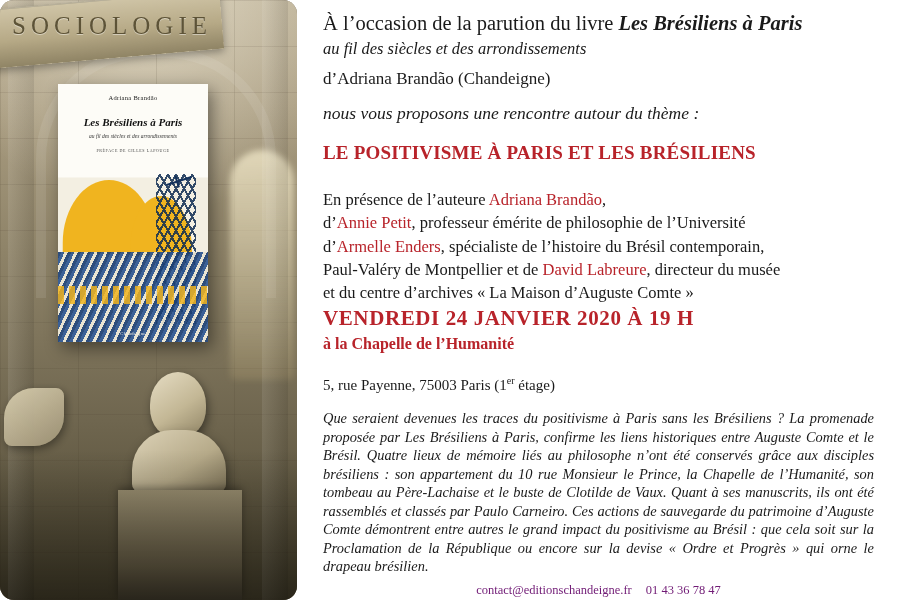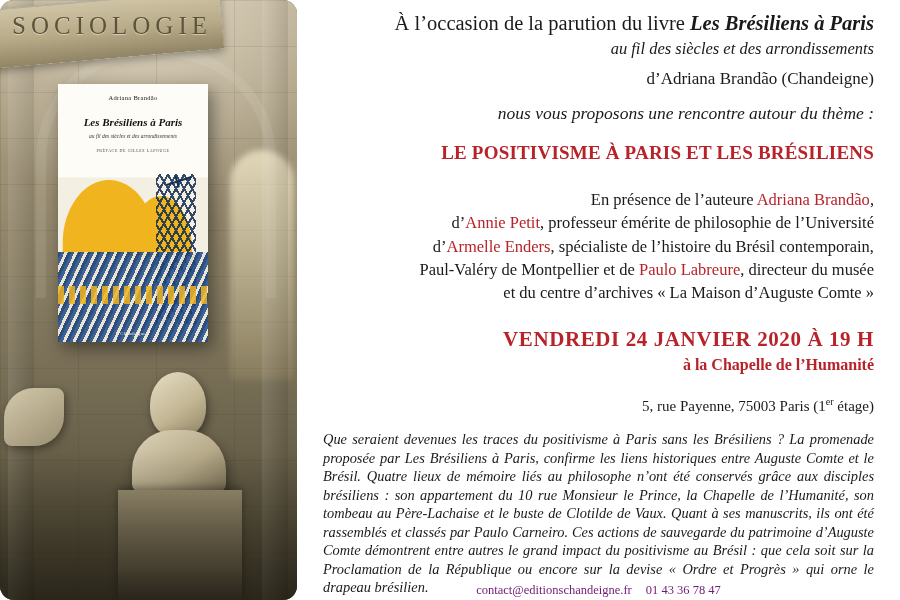--- a/index.html
+++ b/index.html
@@ -266,21 +266,21 @@
     position: absolute;
     left: 297px;
     top: 0;
     width: 603px;
     height: 600px;
     padding: 6px 26px 0 26px;
     box-sizing: border-box;
     background: #ffffff;
   }
   .line {
-    text-align: right;
+    text-align: left;
     line-height: 1.28;
   }
   .l1 {
     font-size: 20.5px;
     margin-top: 4px;
   }
   .l1 .bold-italic {
     font-weight: bold;
     font-style: italic;
   }
@@ -307,21 +307,20 @@
   }
   .presence {
     margin-top: 22px;
     font-size: 16.5px;
     line-height: 1.42;
   }
   .presence .red {
     color: #b8232a;
   }
   .date {
-    margin-top: 21px;
     font-size: 21px;
     font-weight: bold;
     color: #b8232a;
     letter-spacing: .6px;
   }
   .place {
     font-size: 16px;
     font-weight: bold;
     color: #b8232a;
     margin-top: 2px;
@@ -408,21 +407,21 @@
       <div>
         <span>En présence de l’auteure </span><span class="red">Adriana Brandão</span><span>,</span>
       </div>
       <div>
         <span>d’</span><span class="red">Annie Petit</span><span>, professeur émérite de philosophie de l’Université</span>
       </div>
       <div>
         <span>d’</span><span class="red">Armelle Enders</span><span>, spécialiste de l’histoire du Brésil contemporain,</span>
       </div>
       <div>
-        <span>Paul-Valéry de Montpellier et de </span><span class="red">Paulo Labreure</span><span>, directeur du musée</span>
+        <span>Paul-Valéry de Montpellier et de </span><span class="red">David Labreure</span><span>, directeur du musée</span>
       </div>
       <div>et du centre d’archives «&nbsp;La Maison d’Auguste Comte&nbsp;»</div>
     </div>
 
     <div class="line date">VENDREDI 24 JANVIER 2020 À 19 H</div>
     <div class="line place">à la Chapelle de l’Humanité</div>
 
     <div class="line address">
       <span>5, rue Payenne, 75003 Paris (1</span><sup>er</sup><span> étage)</span>
     </div>

